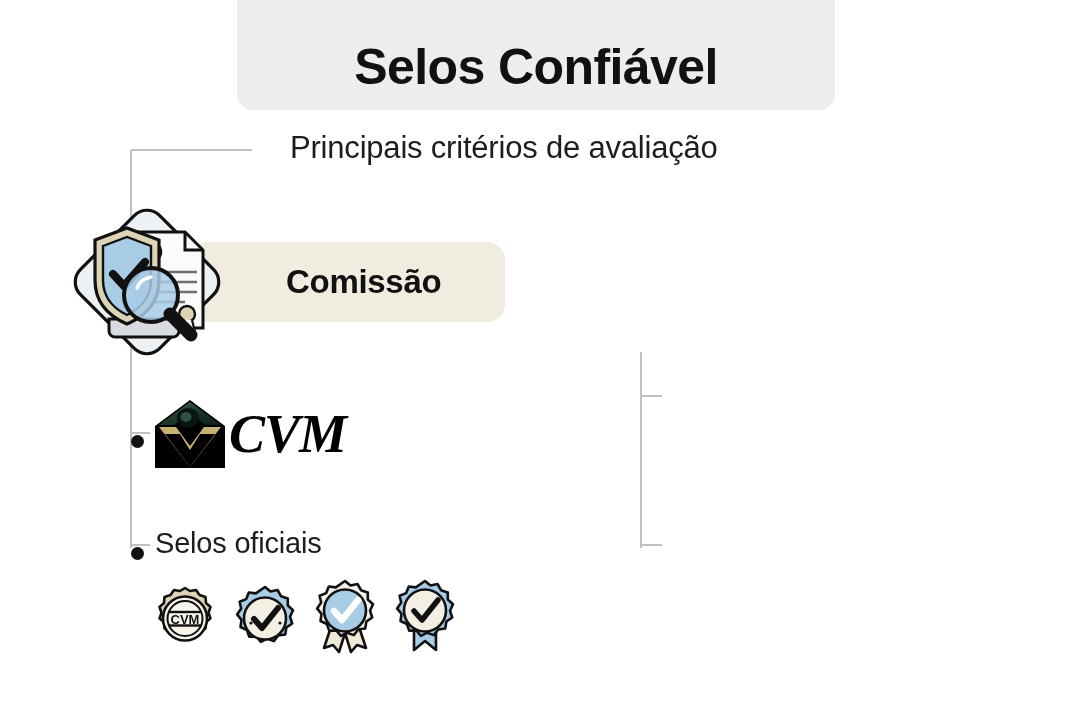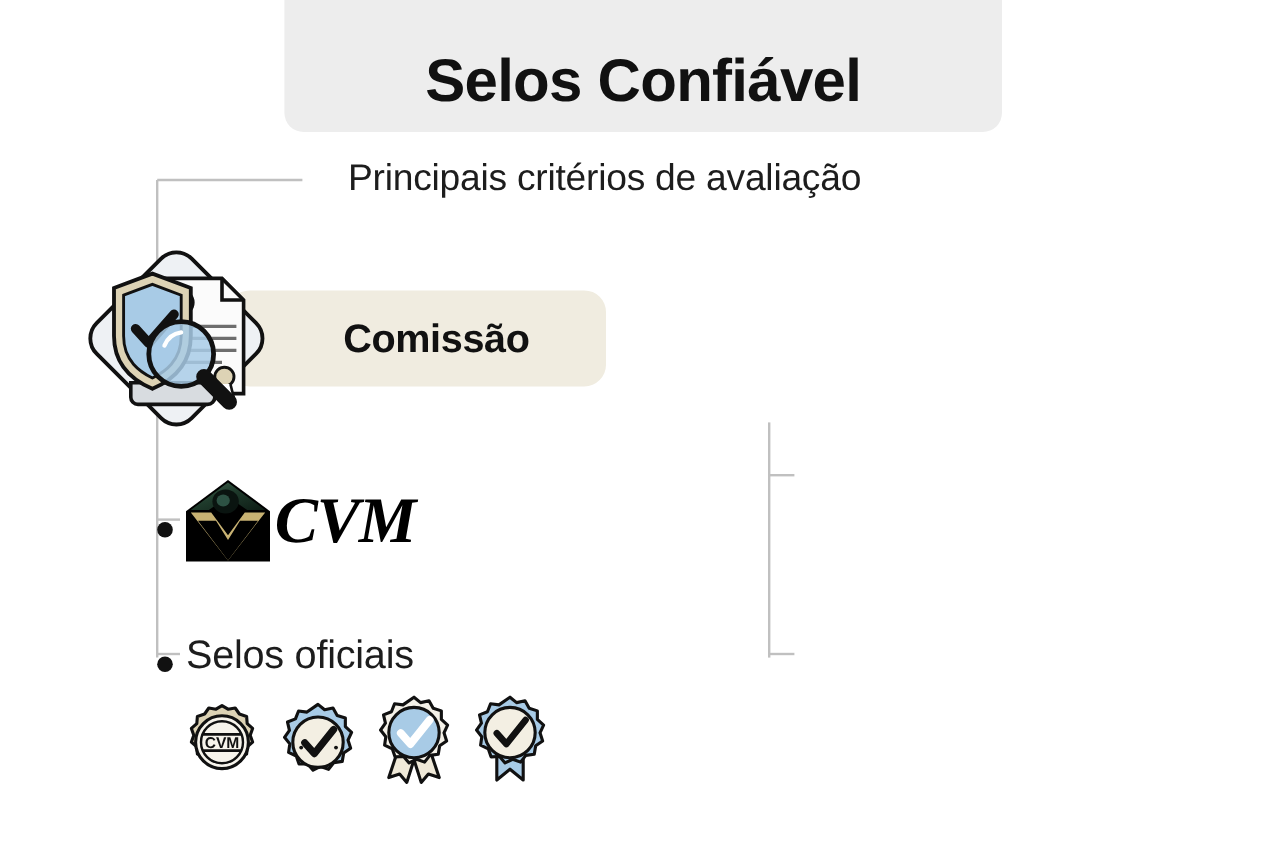--- a/index.html
+++ b/index.html
@@ -90,21 +90,21 @@
   .bullet-dot{
     position:absolute;
     width:13px; height:13px;
     border-radius:50%;
     background:#111111;
     left:0; top:9px;
   }
   .bullet-label{
     position:absolute;
     left:24px; top:-11px;
-    font-size:33px;
+    font-size:29px;
     color:#1d1d1d;
     white-space:nowrap;
     letter-spacing:-0.2px;
   }
   .bullet-icons{
     position:absolute;
     display:flex;
     align-items:flex-end;
   }
 

